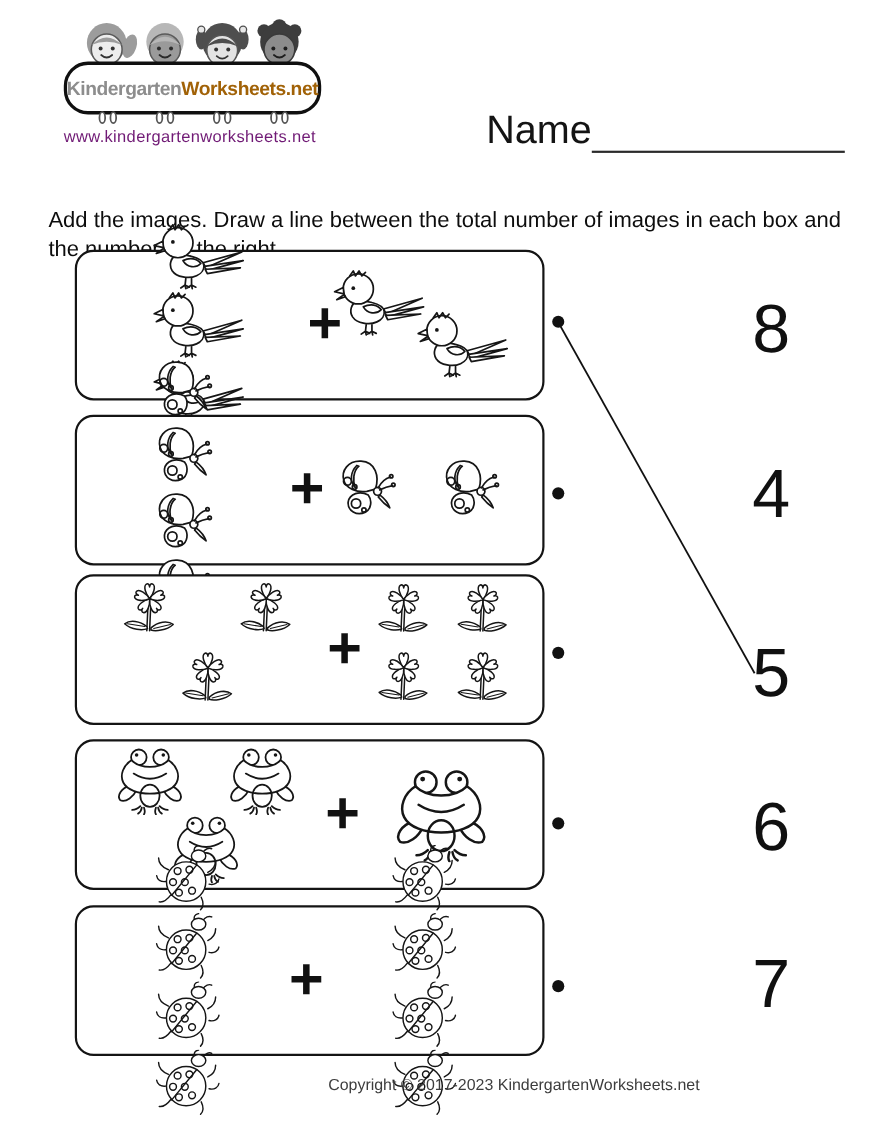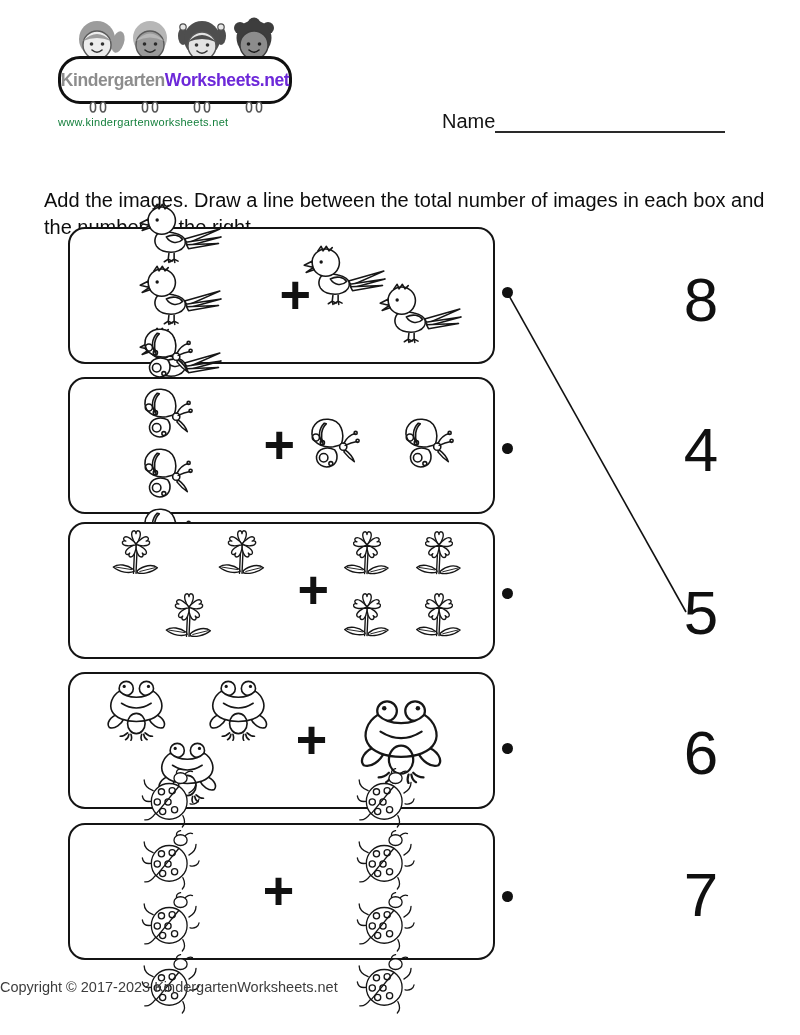--- a/index.html
+++ b/index.html
@@ -8,28 +8,28 @@
 
   
   .logo{position:absolute;left:36px;top:14px;width:236px;height:122px;margin-left:22px;}
   .kids{position:absolute;left:10px;top:0;width:214px;height:52px;}
   .feet{position:absolute;left:10px;top:86px;width:214px;height:14px;}
   .sign{position:absolute;left:0;top:42px;width:228px;height:42px;background:#fff;
         border:3px solid #101010;border-radius:22px;display:flex;align-items:center;
         justify-content:center;white-space:nowrap;}
   .sign .brand{font-weight:bold;font-size:17.5px;letter-spacing:-0.4px;}
   .brand-gray{color:#8d8d8d;}
-  .brand-black{color:#6d28d9;}
-  .logo-url{position:absolute;left:0;top:102px;font-size:11px;color:#15803d;letter-spacing:0.3px;}
+  .brand-black{color:#a16207;}
+  .logo-url{position:absolute;left:0;top:102px;font-size:15px;color:#701a75;letter-spacing:0.3px;}
 
   
   .title{position:absolute;left:288px;top:44px;font-size:31px;font-weight:400;
          color:#141414;letter-spacing:0.4px;}
   .name-row{position:absolute;left:442px;top:97px;display:flex;align-items:flex-end;
-            font-size:20px;color:#141414;}
+            font-size:36px;color:#141414;}
   .name-line{display:inline-block;width:230px;height:34px;border-bottom:2px solid #2a2a2a;}
 
   .instructions{position:absolute;left:44px;top:167px;width:726px;font-size:20px;
                 line-height:1.34;color:#0d0d0d;}
 
   
   #match-area{position:absolute;left:0;top:0;width:800px;height:1035px;}
   .prob-box{position:absolute;left:68px;width:427px;height:137px;box-sizing:border-box;
             border:2.6px solid #141414;border-radius:17px;background:#fff;
             display:flex;align-items:center;justify-content:space-between;
@@ -63,21 +63,21 @@
   .row-ladybug .g-right{width:198px;}
 
   .dot{position:absolute;width:11px;height:11px;border-radius:50%;background:#111;}
   .num{position:absolute;left:660px;width:82px;text-align:center;font-size:62px;
        line-height:1;color:#101010;}
 
   #line-overlay{position:absolute;left:0;top:0;width:800px;height:1035px;
                 pointer-events:none;z-index:6;}
 
   
-  .footer{position:absolute;left:0;top:977px;width:636px;text-align:left;
+  .footer{position:absolute;left:0;top:977px;width:636px;text-align:right;
           font-size:14.5px;line-height:1.4;color:#3d3d3d;}
 </style>
 </head>
 <body>
 
 <svg width="0" height="0" style="position:absolute" aria-hidden="true">
   <symbol id="sym-bird" viewBox="0 0 130 95">
     <g fill="#fff" stroke="#161616" stroke-width="2.4" stroke-linejoin="round" stroke-linecap="round">
       <path d="M72,55 L126,40 L76,62 Z"></path>
       <path d="M74,60 L128,52 L77,66 Z"></path>

